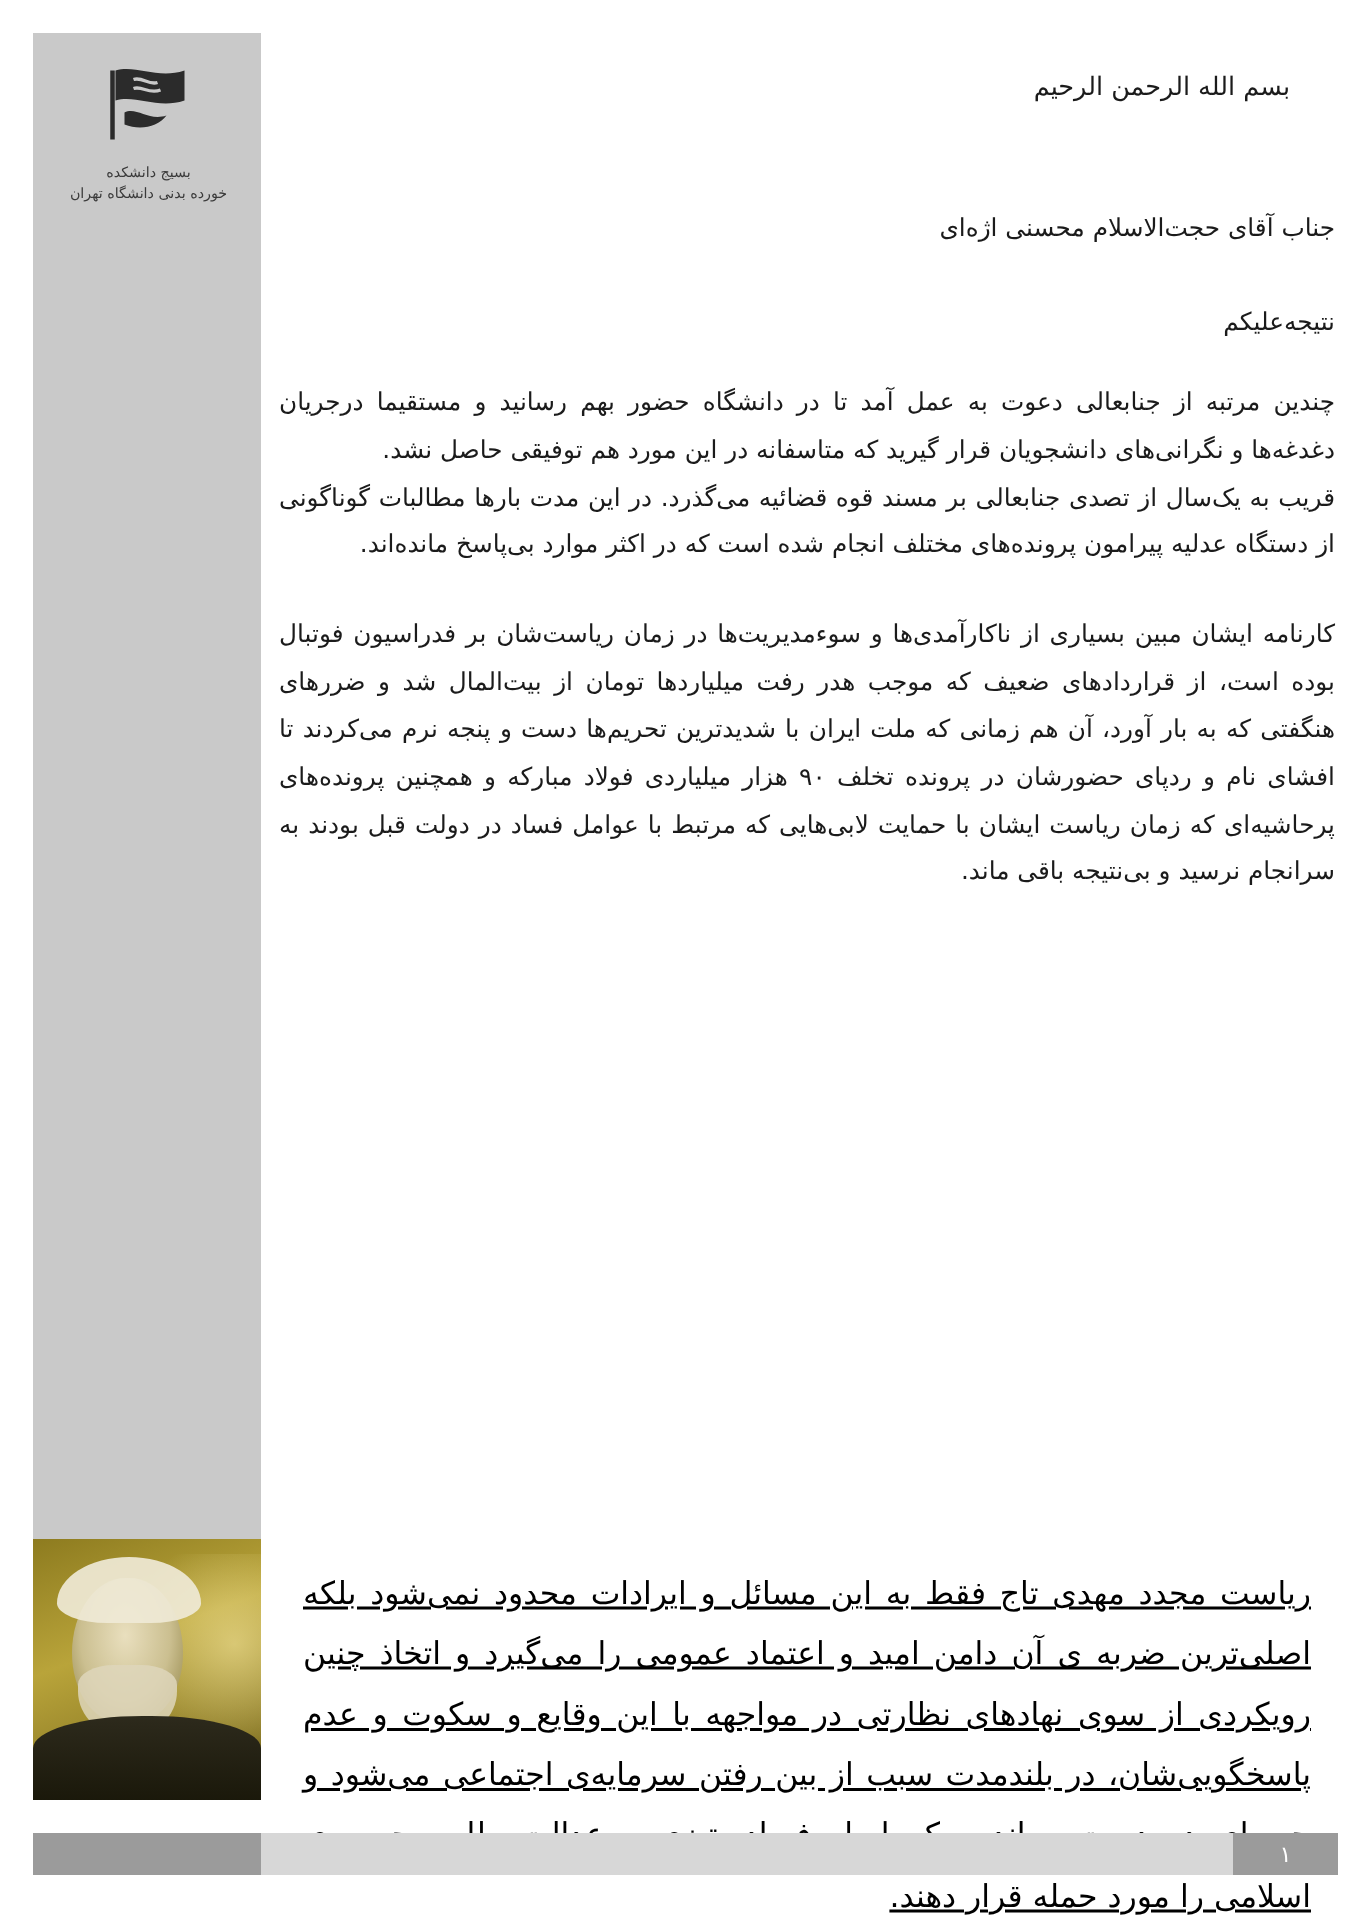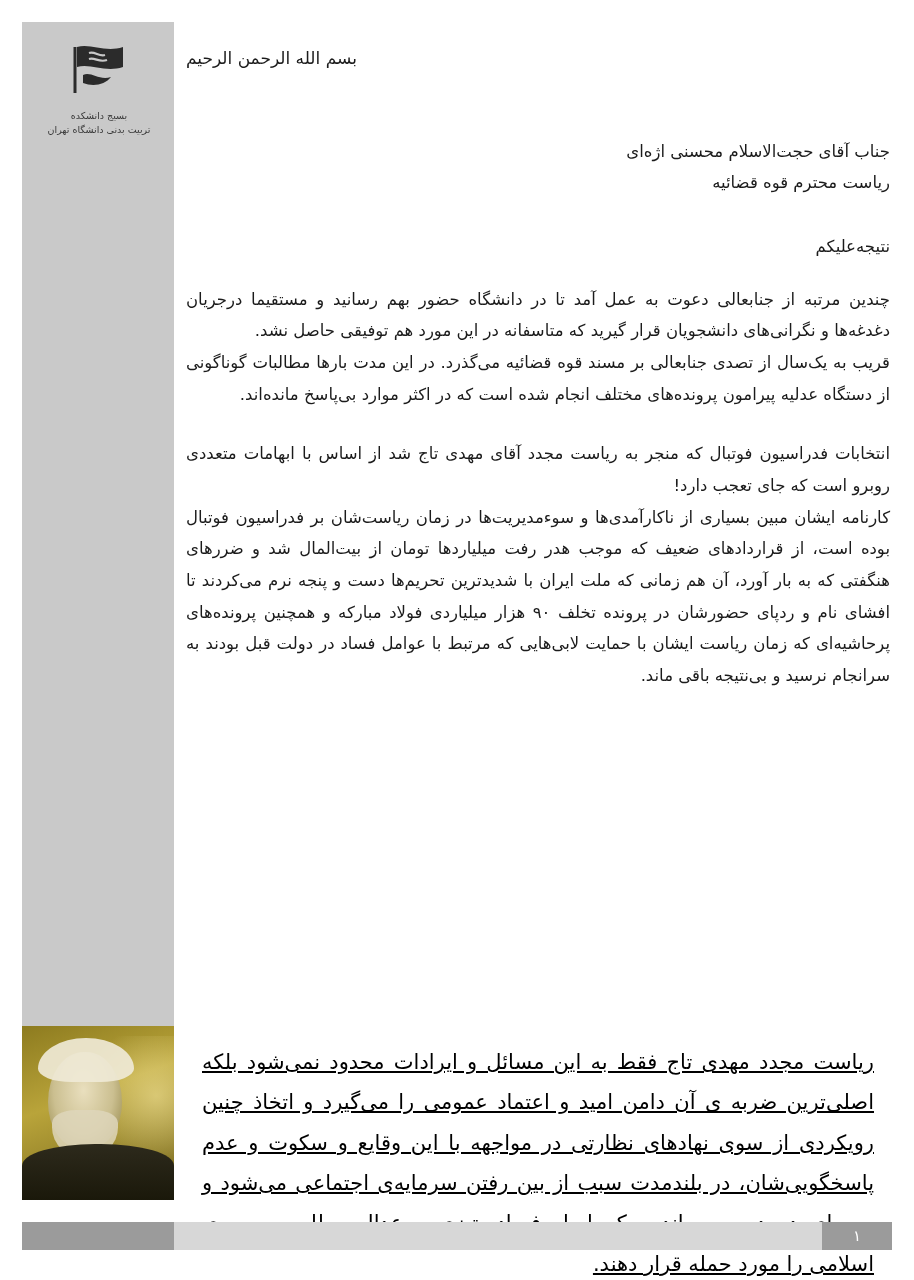--- a/index.html
+++ b/index.html
@@ -156,21 +156,21 @@
   .content {
     position: absolute;
     right: 24px;
     top: 30px;
     width: 704px;
     text-align: right;
     color: #1b1b1b;
   }
 
   .basmala {
-    text-align: left;
+    text-align: right;
     font-size: 17px;
     margin: 18px 0 0 0;
     padding-right: 30px;
   }
 
   .addressee {
     margin-top: 68px;
     font-size: 16.5px;
     line-height: 1.9;
   }
@@ -222,42 +222,40 @@
       <svg viewBox="0 0 68 56" width="68" height="56" aria-hidden="true">
         <path d="M10 6 L10 52" stroke="#2b2b2b" stroke-width="3" fill="none"></path>
         <path d="M12 6 C26 2, 40 12, 58 6 L58 26 C40 32, 26 22, 12 26 Z" fill="#2b2b2b"></path>
         <path d="M18 34 C26 30, 34 40, 46 36 C40 44, 28 46, 18 42 Z" fill="#2b2b2b"></path>
         <path d="M24 12 C30 10, 34 16, 40 14" stroke="#c9c9c9" stroke-width="2.2" fill="none"></path>
         <path d="M24 18 C30 16, 34 22, 42 19" stroke="#c9c9c9" stroke-width="2.2" fill="none"></path>
       </svg>
     </div>
     <div class="logo-caption">
       <div>بسیج دانشکده</div>
-      <div>تربیت بدنی دانشگاه تهران</div>
+      <div>خورده بدنی دانشگاه تهران</div>
     </div>
   </div>
 
   <div class="content">
 
     <div class="basmala">بسم الله الرحمن الرحیم</div>
 
     <div class="addressee">
       <div>جناب آقای حجت‌الاسلام محسنی اژه‌ای</div>
-      <div>ریاست محترم قوه قضائیه</div>
     </div>
 
     <div class="salutation">نتیجه‌علیکم</div>
 
     <div class="block">
       <p class="body-par">چندین مرتبه از جنابعالی دعوت به عمل آمد تا در دانشگاه حضور بهم رسانید و مستقیما درجریان دغدغه‌ها و نگرانی‌های دانشجویان قرار گیرید که متاسفانه در این مورد هم توفیقی حاصل نشد.</p>
       <p class="body-par">قریب به یک‌سال از تصدی جنابعالی بر مسند قوه قضائیه می‌گذرد. در این مدت بارها مطالبات گوناگونی از دستگاه عدلیه پیرامون پرونده‌های مختلف انجام شده است که در اکثر موارد بی‌پاسخ مانده‌اند.</p>
     </div>
 
     <div class="block">
-      <p class="body-par">انتخابات فدراسیون فوتبال که منجر به ریاست مجدد آقای مهدی تاج شد از اساس با ابهامات متعددی روبرو است که جای تعجب دارد!</p>
       <p class="body-par">کارنامه ایشان مبین بسیاری از ناکارآمدی‌ها و سوءمدیریت‌ها در زمان ریاست‌شان بر فدراسیون فوتبال بوده است، از قراردادهای ضعیف که موجب هدر رفت میلیاردها تومان از بیت‌المال شد و ضررهای هنگفتی که به بار آورد، آن هم زمانی که ملت ایران با شدیدترین تحریم‌ها دست و پنجه نرم می‌کردند تا افشای نام و ردپای حضورشان در پرونده تخلف ۹۰ هزار میلیاردی فولاد مبارکه و همچنین پرونده‌های پرحاشیه‌ای که زمان ریاست ایشان با حمایت لابی‌هایی که مرتبط با عوامل فساد در دولت قبل بودند به سرانجام نرسید و بی‌نتیجه باقی ماند.</p>
     </div>
 
 
   </div>
 
   <div class="photo">
     <div class="glow"></div>
     <div class="face"></div>
     <div class="turban"></div>

